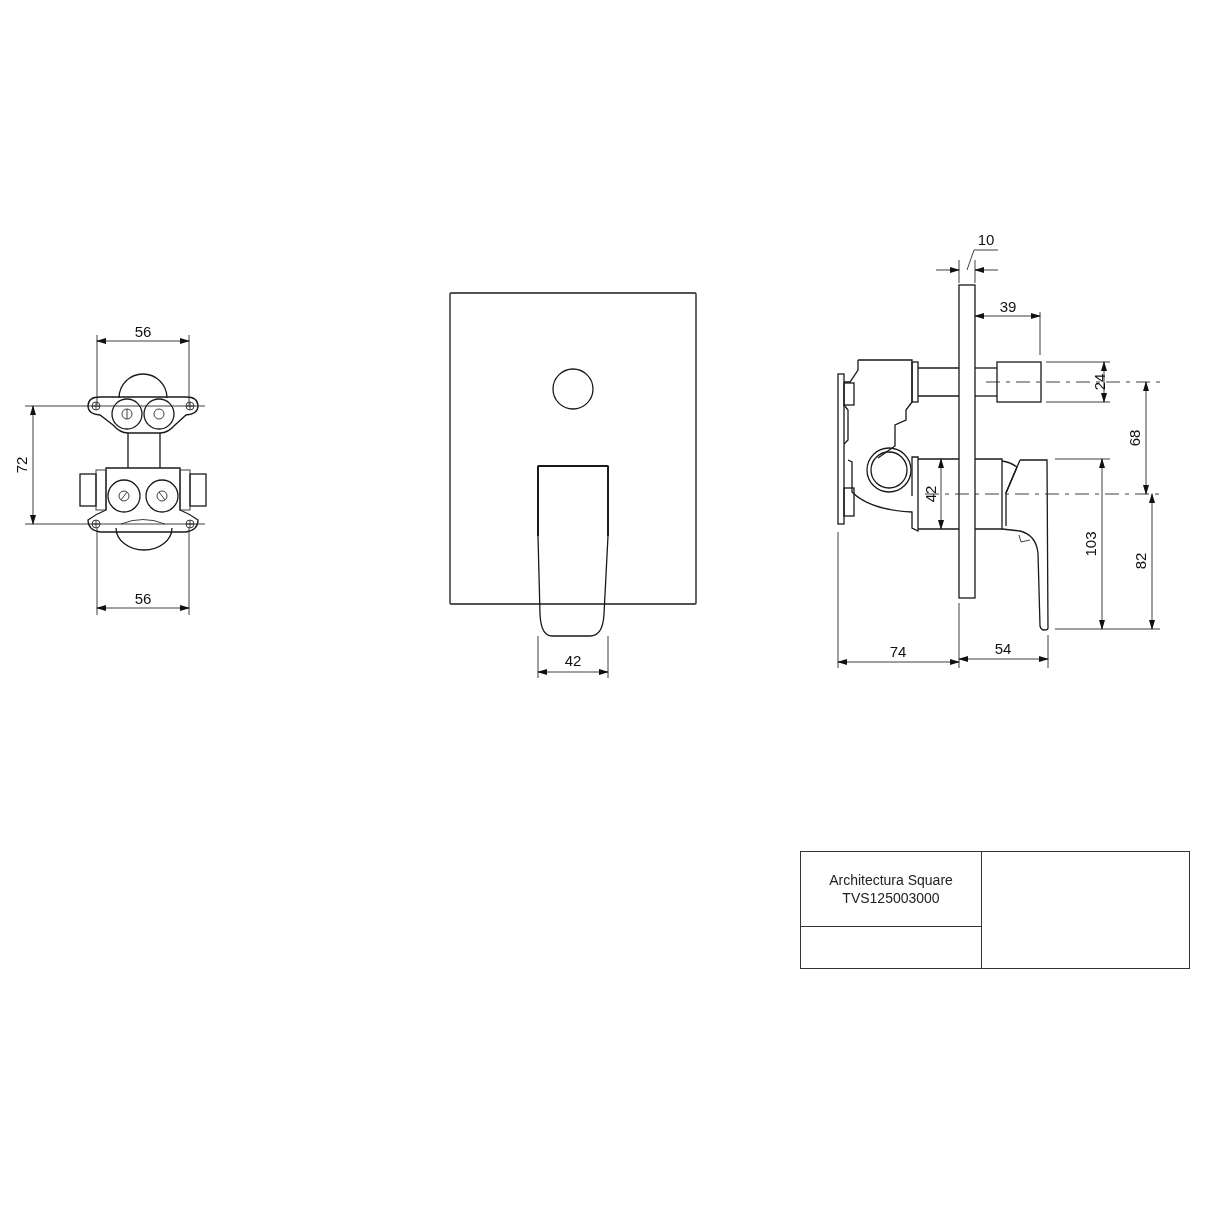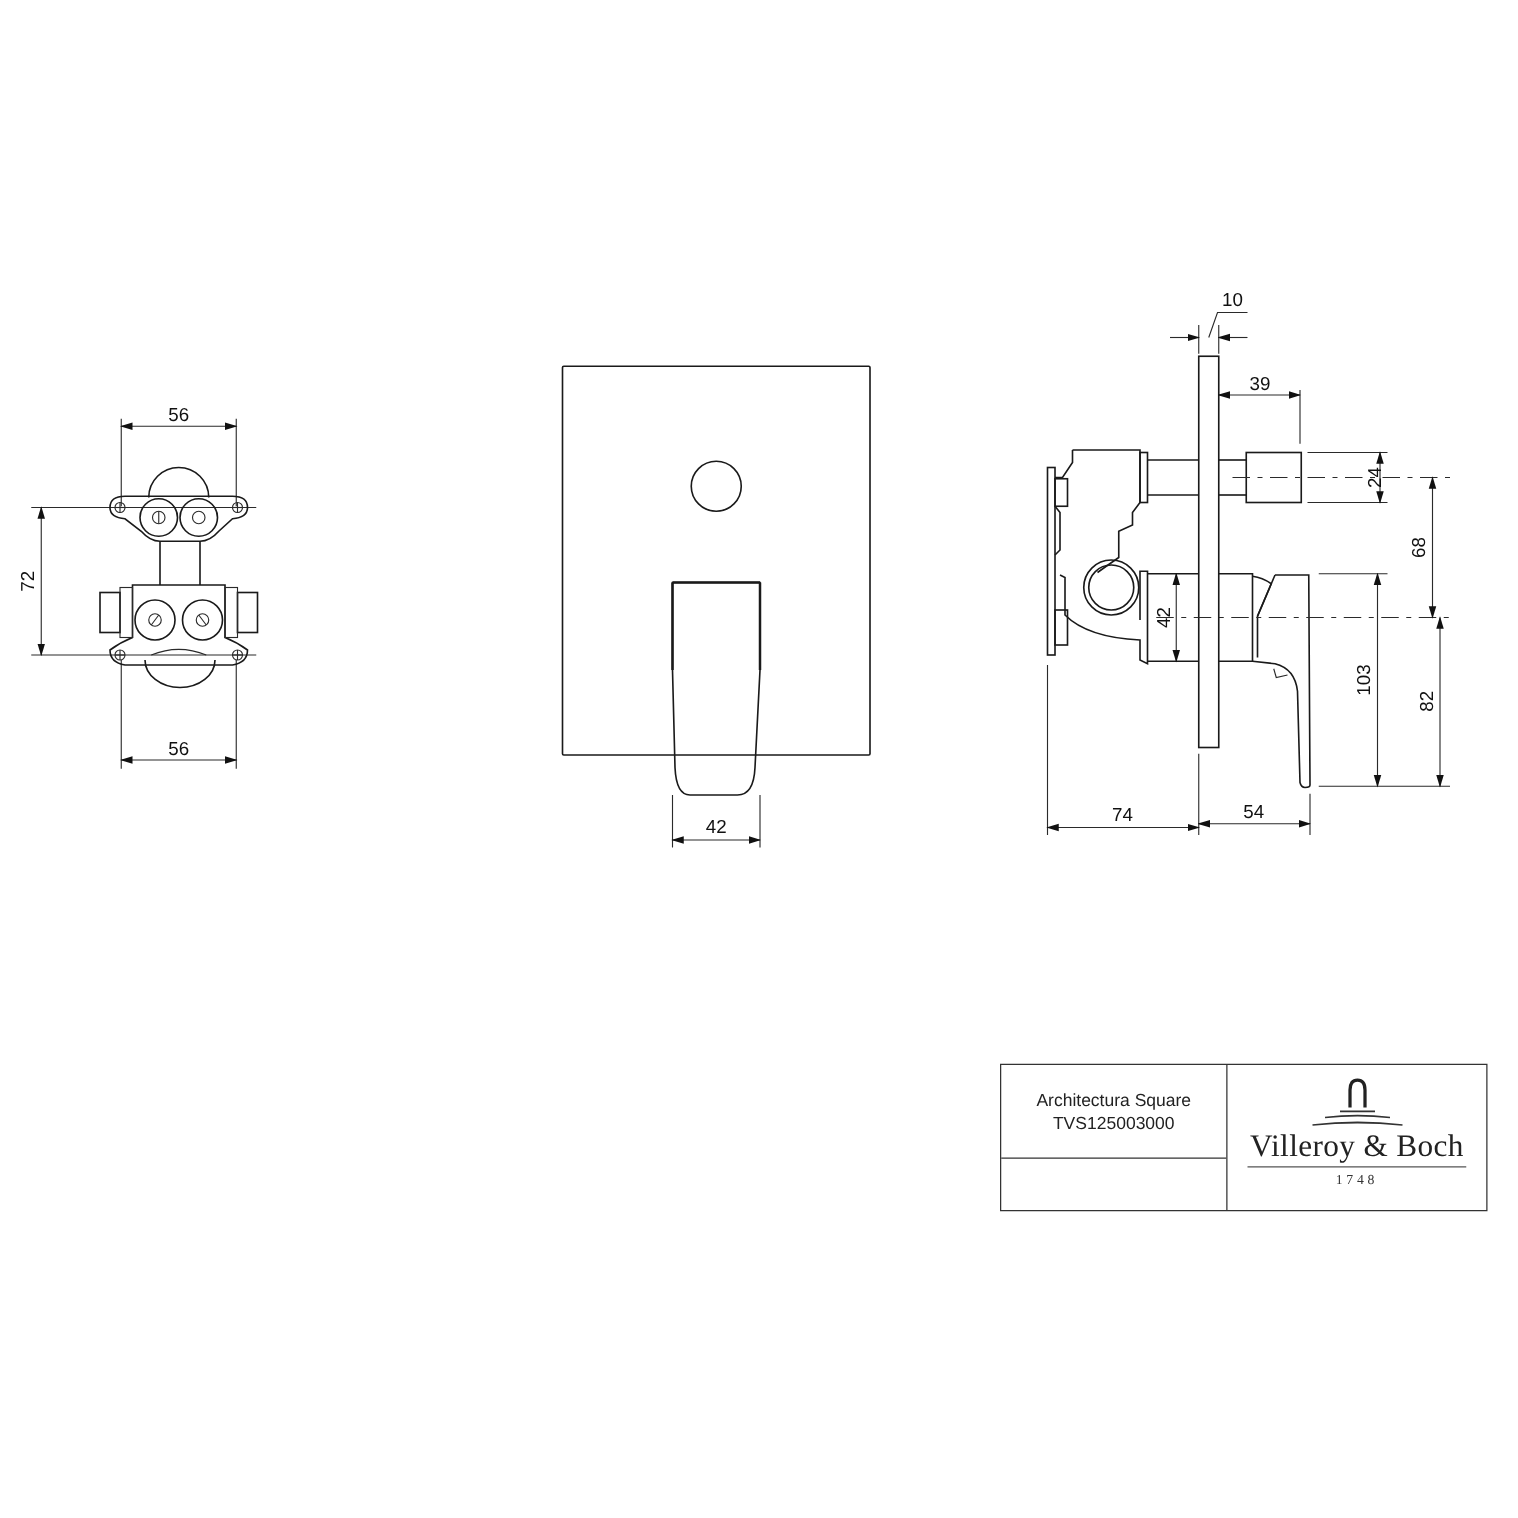--- a/index.html
+++ b/index.html
@@ -170,24 +170,13 @@
   </g>
 </svg>
 
 <div class="title-block">
   <div class="tb-left">
     <div class="tb-top">
       <span>Architectura Square</span>
       <span>TVS125003000</span>
     </div>
   </div>
-  <div class="tb-right">
-    <svg width="80" height="40" viewBox="0 0 80 40">
-      <path d="M34,24 L34,10 Q34,2 40,2 Q46,2 46,10 L46,24" fill="none" stroke="#222" stroke-width="2.6"></path>
-      <path d="M36,24 L36,11 Q36,5 40,5 Q44,5 44,11 L44,24" fill="none" stroke="#fff" stroke-width="0.8"></path>
-      <line x1="26" y1="27" x2="54" y2="27" stroke="#333" stroke-width="1.4"></line>
-      <path d="M14,32 Q40,29 66,32" fill="none" stroke="#333" stroke-width="1.4"></path>
-      <path d="M4,38 Q40,34 76,38" fill="none" stroke="#333" stroke-width="1.4"></path>
-    </svg>
-    <div class="brand-name">Villeroy &amp; Boch</div>
-    <div class="brand-year">1748</div>
-  </div>
 </div>
 
 </body></html>

